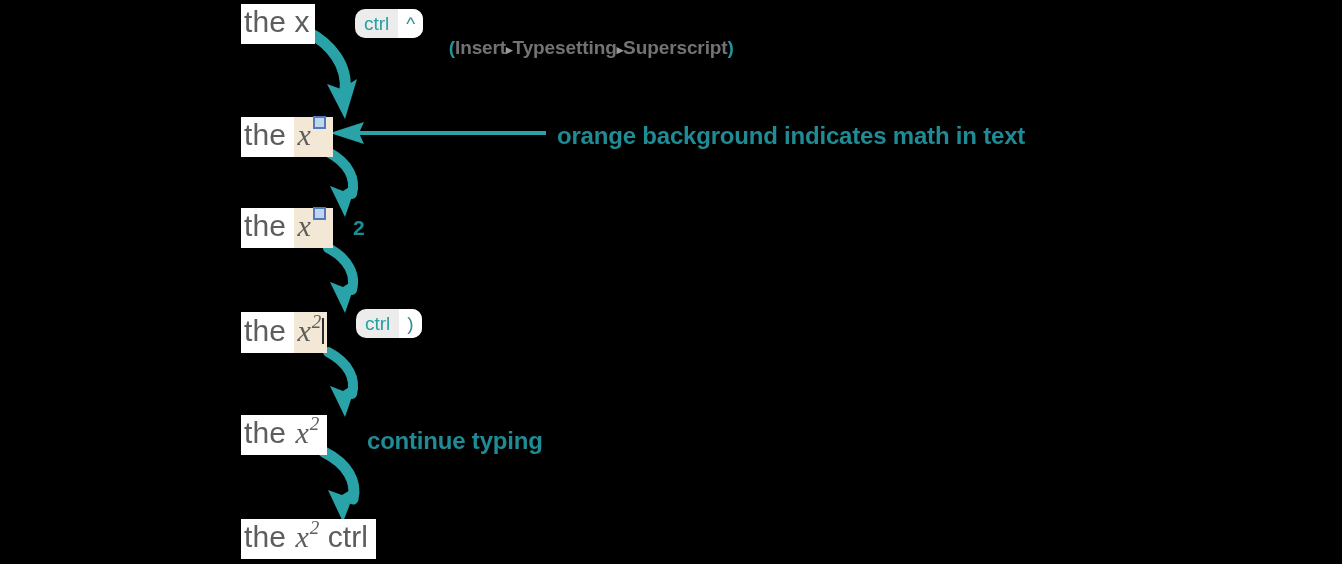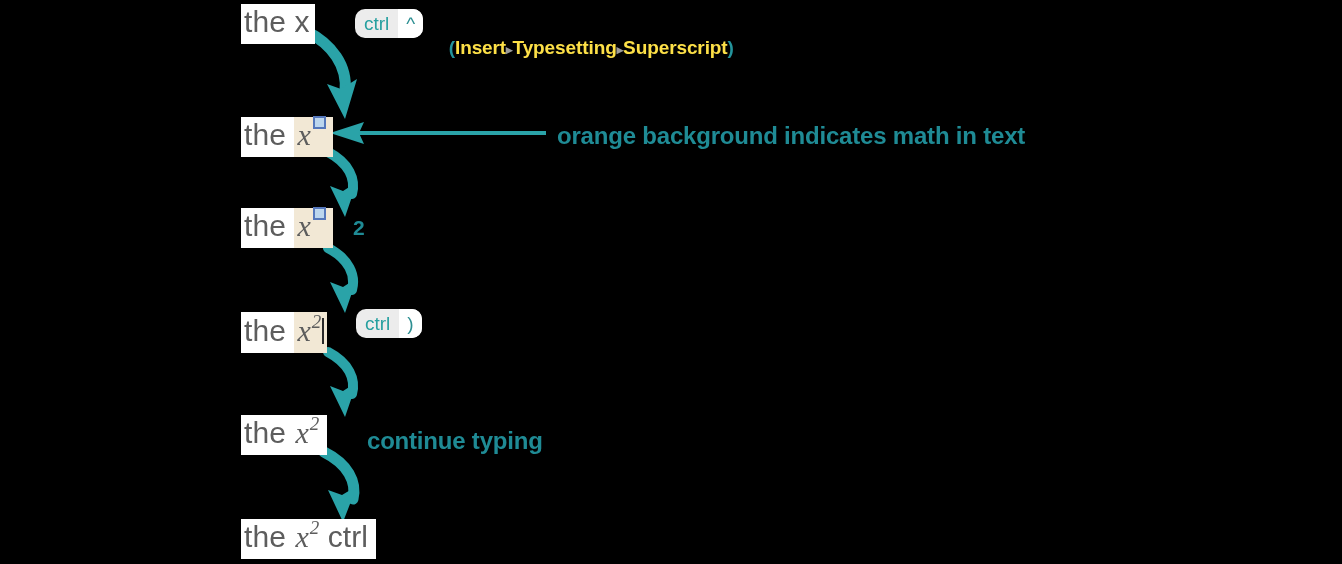--- a/index.html
+++ b/index.html
@@ -117,21 +117,21 @@
   }
   .menupath {
     position: absolute;
     white-space: pre;
     font-family: "Liberation Sans", sans-serif;
     font-size: 19px;
     font-weight: bold;
     letter-spacing: -0.1px;
   }
   .menupath .paren { color: #23949c; }
-  .menupath .item  { color: #fde047; }
+  .menupath .item  { color: #737373; }
   .menupath .sep   { color: #9a9a9a; font-size: 13px; }
   .num2 {
     position: absolute;
     color: #1f8b95;
     font-family: "Liberation Sans", sans-serif;
     font-size: 21px;
     font-weight: bold;
   }
 
   svg.arrows {

